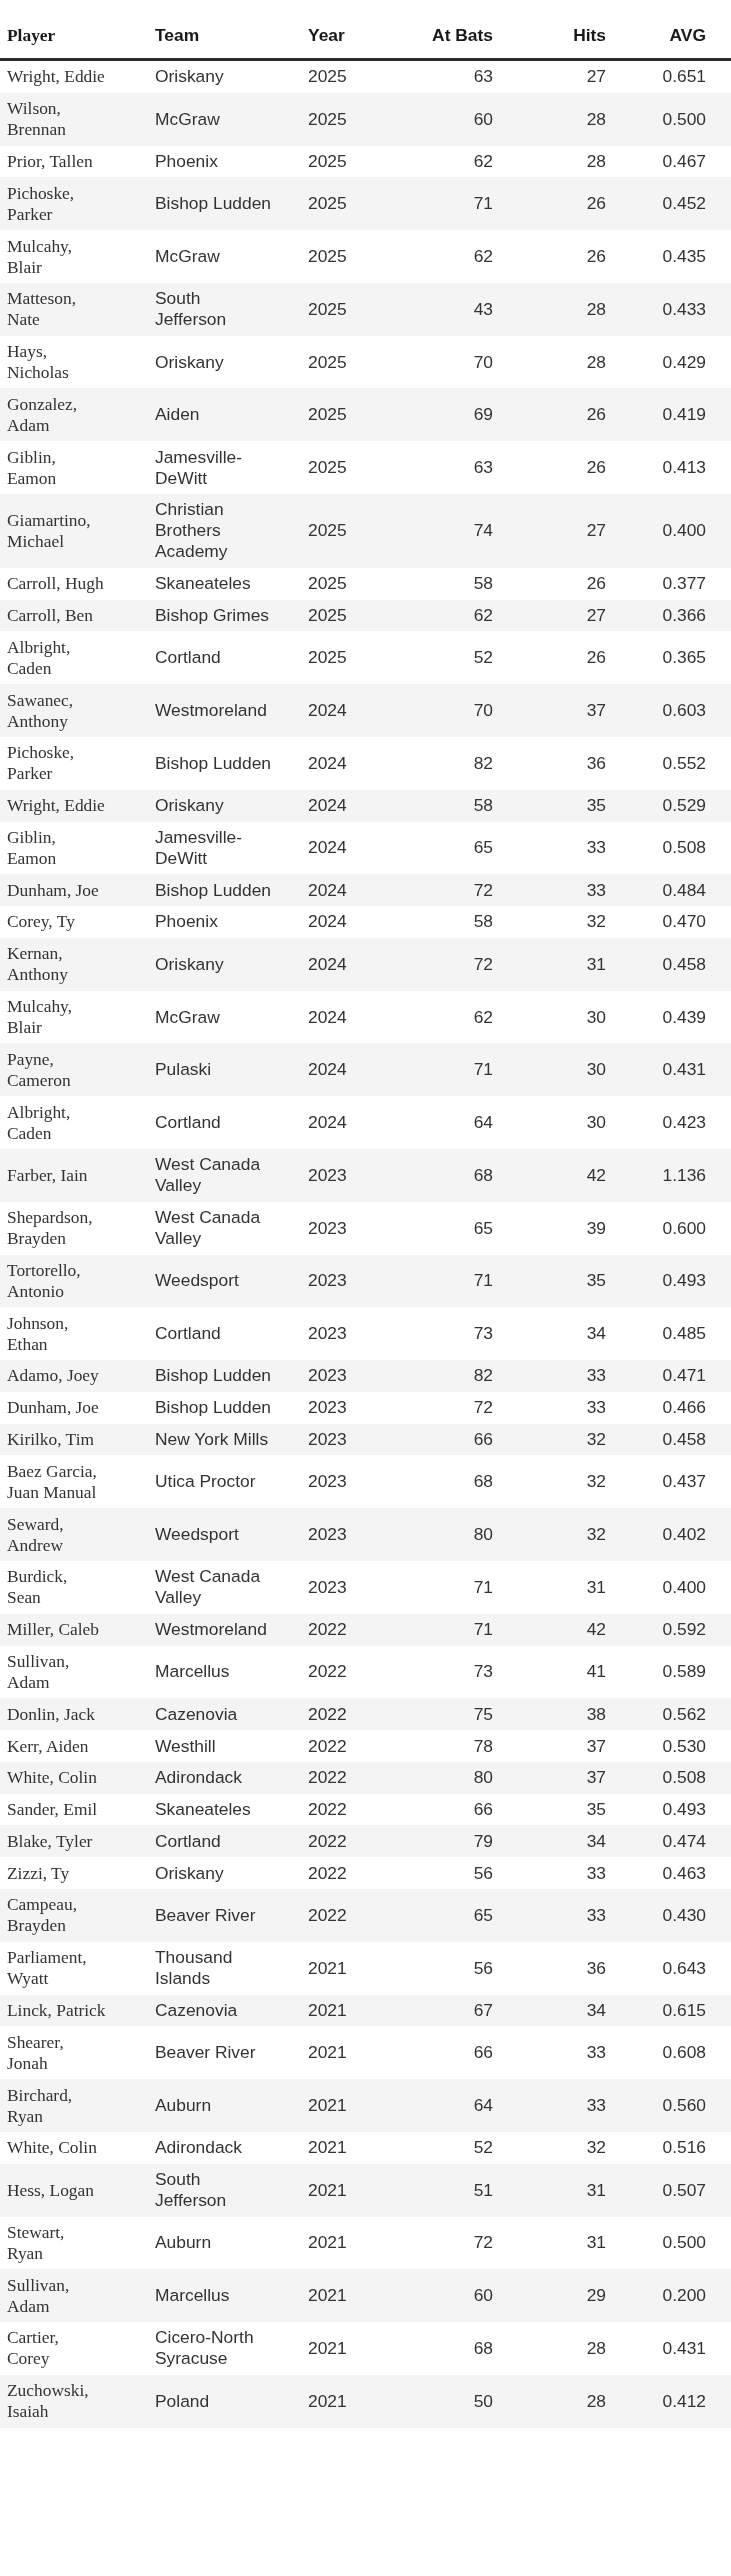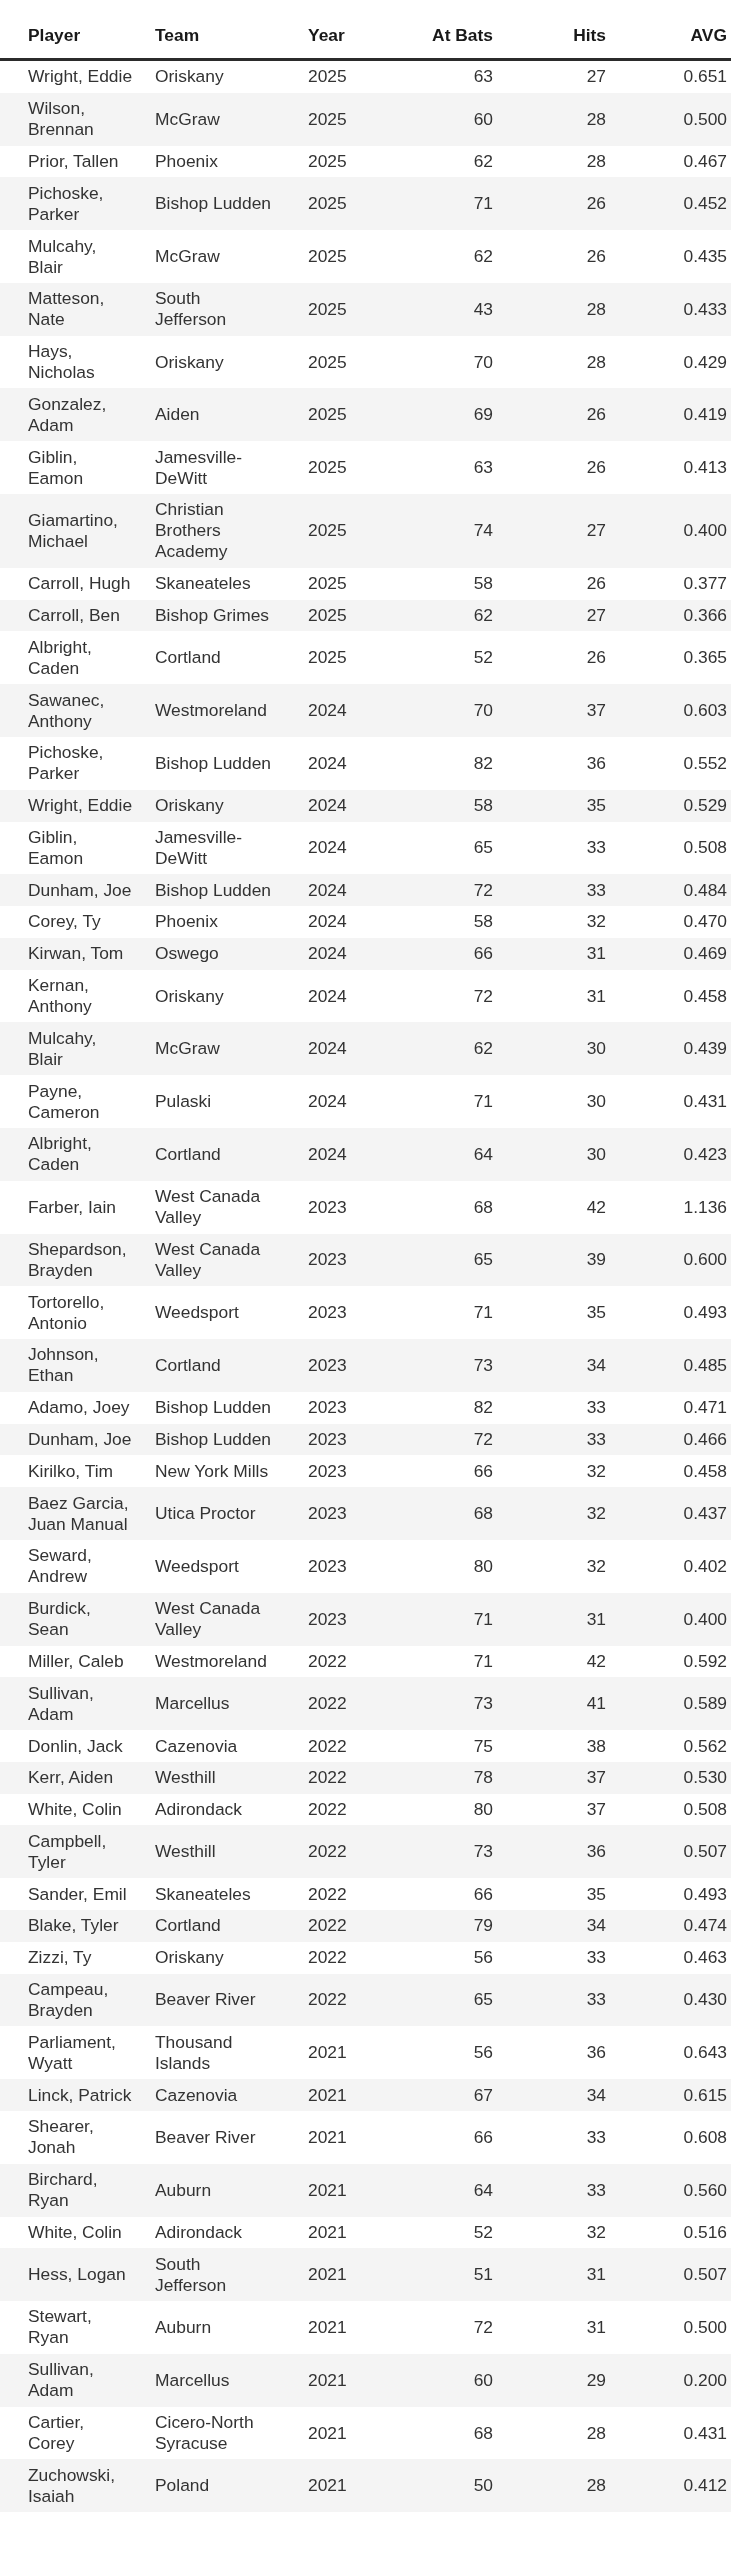--- a/index.html
+++ b/index.html
@@ -34,22 +34,22 @@
   tbody td {
     font-size: 17.4px;
     line-height: 21px;
     color: #333333;
     text-align: left;
     vertical-align: middle;
     padding: 5.4px 0;
     white-space: pre-line;
   }
   th.num, td.num { text-align: right; white-space: normal; }
-  th:first-child, td:first-child { padding-left: 28px; }
-  th:last-child,  td:last-child  { padding-right: 5px; }
+  th:first-child, td:first-child { padding-left: 7px; font-family: Liberation Serif, serif; }
+  th:last-child,  td:last-child  { padding-right: 26px; }
   tbody tr:nth-child(even) td { background: #f4f4f4; }
 </style>
 </head>
 <body>
 
 <div class="dw-table-wrap">
   <table class="stats">
     <colgroup>
       <col style="width:155px">
       <col style="width:153px">
@@ -232,28 +232,20 @@
   </tr>
         <tr>
     <td>Corey, Ty</td>
     <td>Phoenix</td>
     <td>2024</td>
     <td class="num">58</td>
     <td class="num">32</td>
     <td class="num">0.470</td>
   </tr>
         <tr>
-    <td>Kirwan, Tom</td>
-    <td>Oswego</td>
-    <td>2024</td>
-    <td class="num">66</td>
-    <td class="num">31</td>
-    <td class="num">0.469</td>
-  </tr>
-        <tr>
     <td>Kernan,
 Anthony</td>
     <td>Oriskany</td>
     <td>2024</td>
     <td class="num">72</td>
     <td class="num">31</td>
     <td class="num">0.458</td>
   </tr>
         <tr>
     <td>Mulcahy,
@@ -404,29 +396,20 @@
     <td class="num">37</td>
     <td class="num">0.530</td>
   </tr>
         <tr>
     <td>White, Colin</td>
     <td>Adirondack</td>
     <td>2022</td>
     <td class="num">80</td>
     <td class="num">37</td>
     <td class="num">0.508</td>
-  </tr>
-        <tr>
-    <td>Campbell,
-Tyler</td>
-    <td>Westhill</td>
-    <td>2022</td>
-    <td class="num">73</td>
-    <td class="num">36</td>
-    <td class="num">0.507</td>
   </tr>
         <tr>
     <td>Sander, Emil</td>
     <td>Skaneateles</td>
     <td>2022</td>
     <td class="num">66</td>
     <td class="num">35</td>
     <td class="num">0.493</td>
   </tr>
         <tr>

